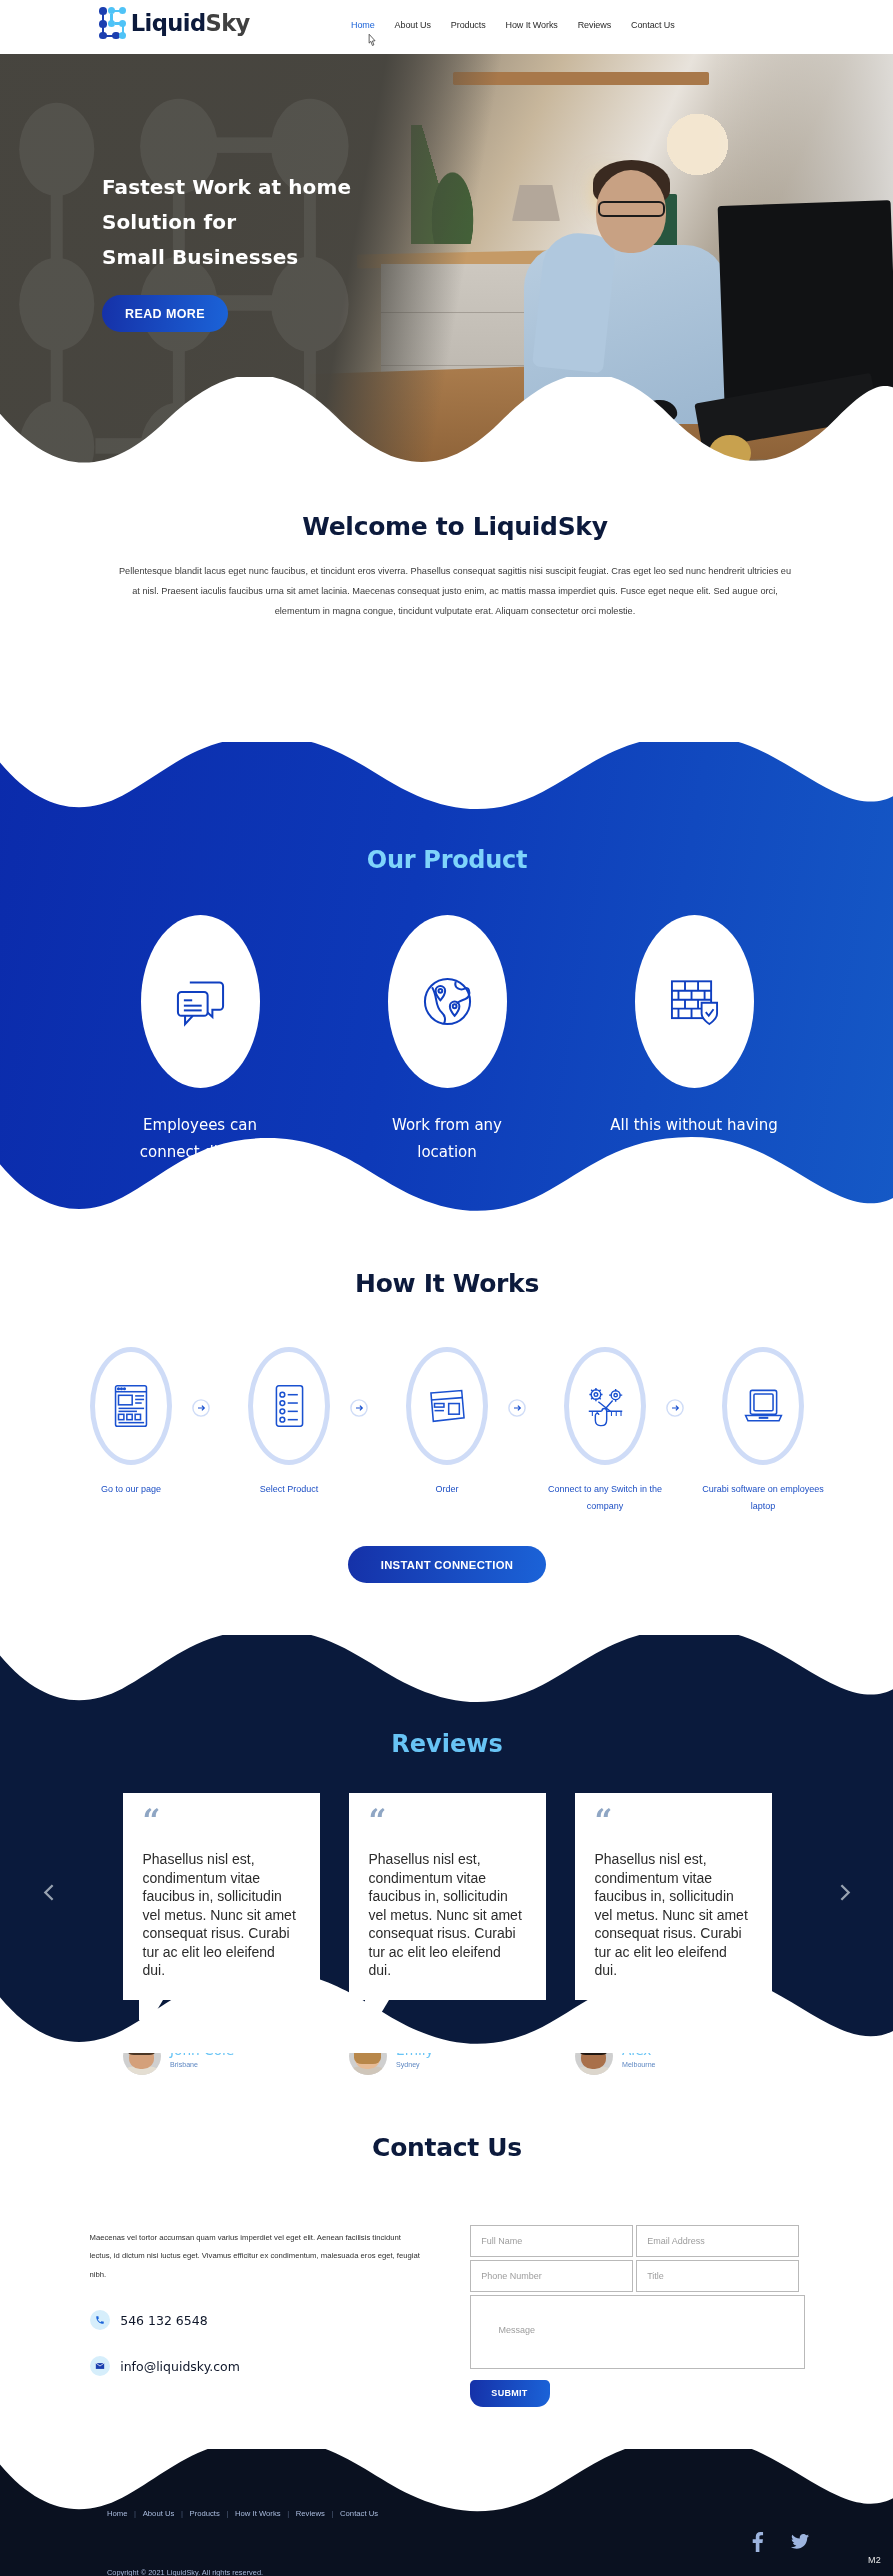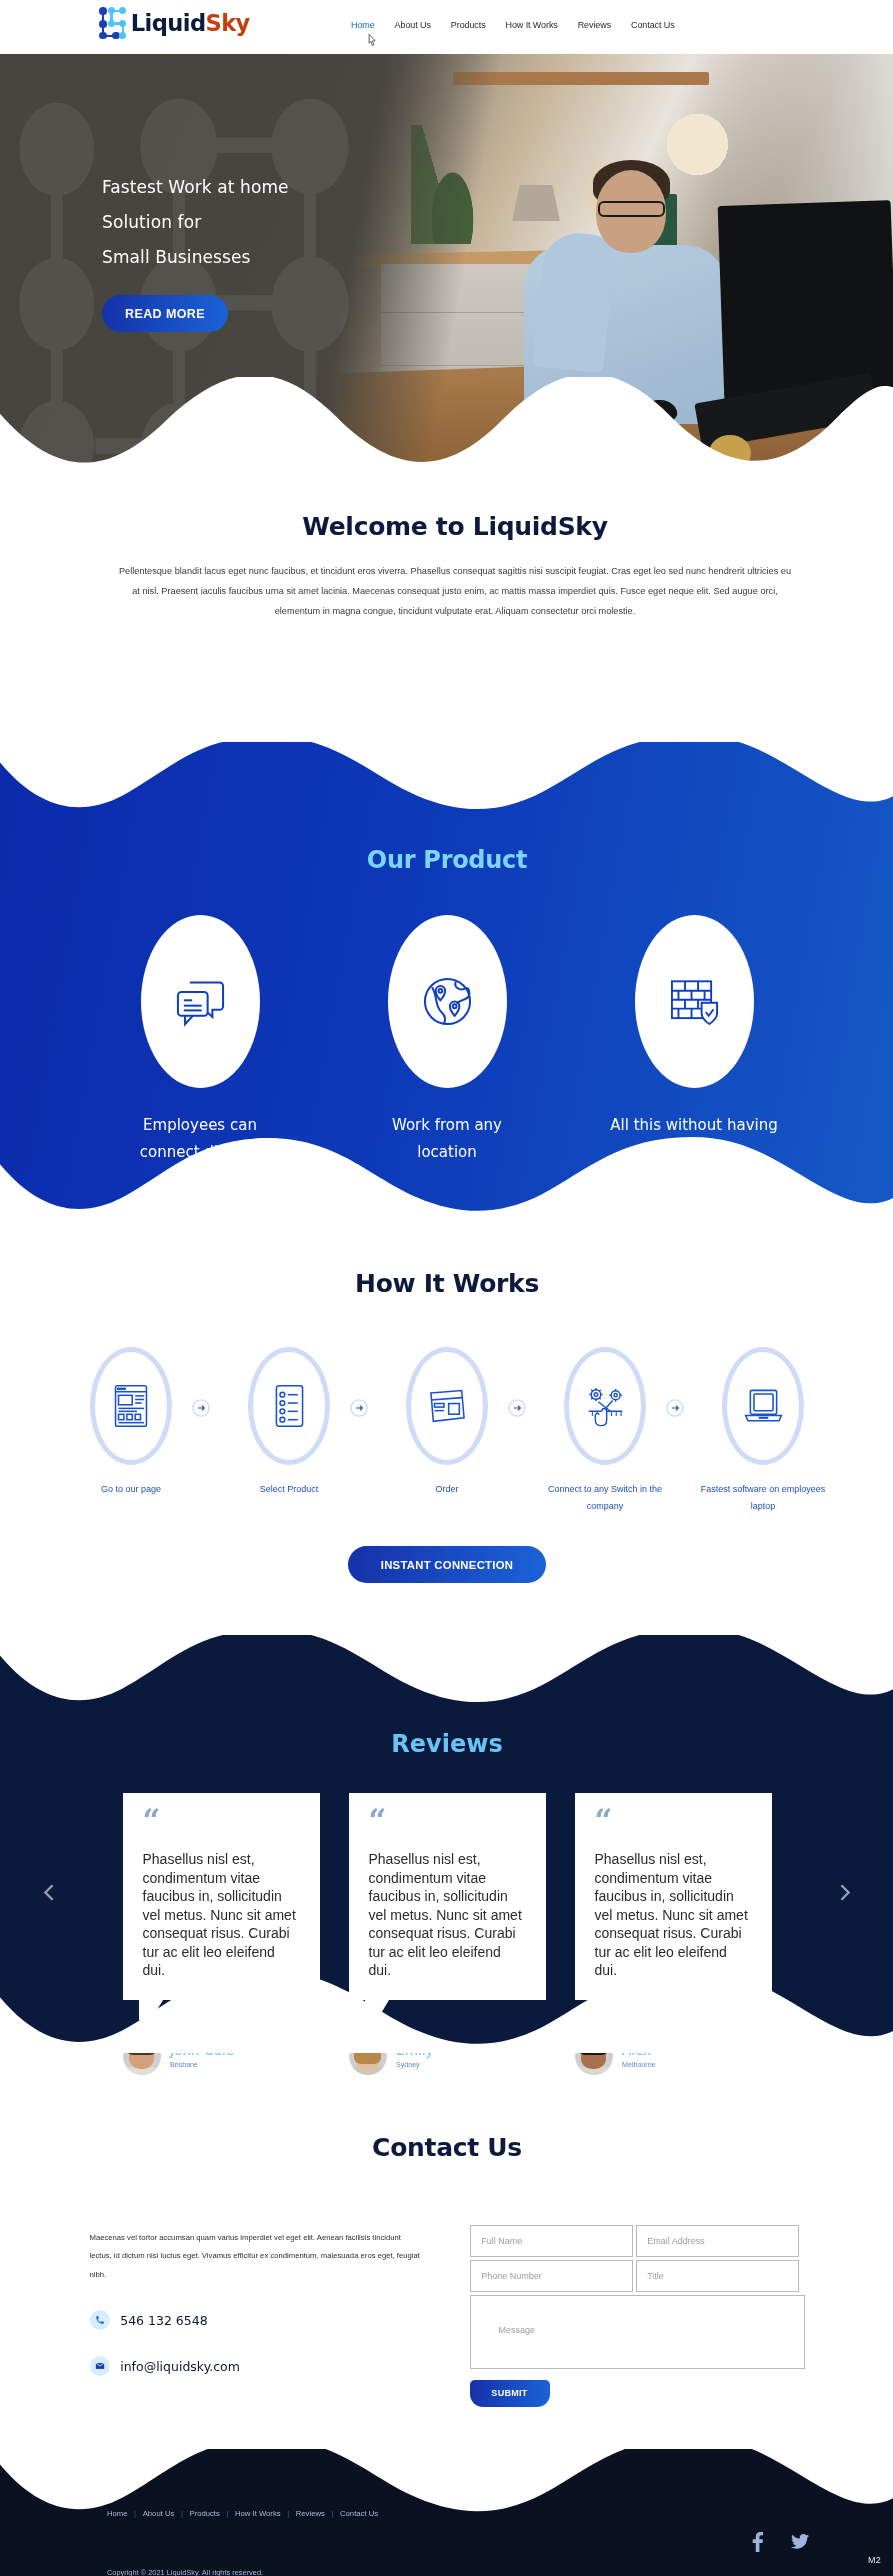--- a/index.html
+++ b/index.html
@@ -21,21 +21,21 @@
   }
   .brand{ position:absolute; left:99px; top:4.8px; display:flex; align-items:center; gap:4.8px; }
   .logo-mark{ width:27px; height:36px; position:relative; }
   .logo-mark .dot{ position:absolute; border-radius:50%; }
   .logo-mark .bar{ position:absolute; }
   .brand-name{
     font-family:"DejaVu Sans", sans-serif;
     font-size:22.6px; font-weight:bold; letter-spacing:-0.6px;
     color:#0c1a3c; line-height:36px;
   }
-  .brand-name .sky{ color:#c2410c; }
+  .brand-name .sky{ color:#404040; }
   .nav-links{ position:absolute; left:351px; top:20px; display:flex; gap:20px; align-items:center; }
   .nav-links a{
     font-size:9px; color:#2a2a2a; text-decoration:none; white-space:nowrap;
     font-family:"Liberation Sans", sans-serif; letter-spacing:-0.1px;
   }
   .nav-links a.active{ color:#1b63d8; }
   .cursor-ico{
     position:absolute; left:365px; top:33px; width:13px; height:16.7px; z-index:60;
   }
 
@@ -126,21 +126,21 @@
     background:#b0c8de; border-radius:36px 24px 7.1px 7.1px; transform:rotate(6deg);
   }
   .hero-overlay{
     position:absolute; inset:0;
     background:linear-gradient(100deg, rgba(70,68,62,.97) 0%, rgba(70,68,62,.97) 40%, rgba(70,68,62,.0) 52%);
   }
   .hero-nodes{ position:absolute; left:0; top:0; width:453px; height:411px; opacity:.065; }
   .hero-text{ position:absolute; left:102px; top:116px; width:310px; z-index:6; }
   .hero-text h1{
     font-family:"DejaVu Sans", sans-serif;
-    font-size:17px; line-height:35px; color:#fff; font-weight:400; letter-spacing:0.1px;
+    font-size:20px; line-height:35px; color:#fff; font-weight:700; letter-spacing:0.1px;
   }
   .btn-read{
     display:inline-flex; align-items:center; justify-content:center;
     margin-top:20px; width:126px; height:37px; border-radius:20px;
     background:linear-gradient(95deg,#1531a8,#1b63d8);
     color:#fff; font-size:12.5px; letter-spacing:0.4px; font-weight:bold;
     border:none; cursor:pointer; font-family:"Liberation Sans", sans-serif;
   }
   .wave-svg{ position:absolute; left:0; width:894px; display:block; }
 
@@ -559,21 +559,21 @@
 
     <div class="how-step">
       <div class="how-ring">
         <svg width="43" height="37" viewBox="0 0 72 62" fill="none" stroke="#1a51d0" stroke-width="2.6">
           <rect x="14" y="4" width="44" height="40" rx="3"></rect>
           <rect x="20" y="10" width="32" height="28" rx="2"></rect>
           <path d="M6,46 h60 l-4,9 h-52 Z"></path>
           <line x1="28" y1="50" x2="44" y2="50" stroke-width="3.4"></line>
         </svg>
       </div>
-      <p>Fastest software on employees laptop</p>
+      <p>Curabi software on employees laptop</p>
     </div>
   </div>
 
   <button class="btn-instant">INSTANT CONNECTION</button>
 </section>
 
 <section class="reviews">
   <svg class="wave-svg" style="top:-0.6px;height:95px;" viewBox="0 0 1500 160" preserveAspectRatio="none">
     <path d="M0,36 C70,120 140,126 205,92 C280,52 330,-8 450,-8 C565,-8 620,58 700,92 C775,124 840,122 910,86 C985,46 1040,-10 1160,-10 C1275,-10 1330,56 1410,90 C1450,107 1478,104 1500,92 L1500,0 L0,0 Z" fill="#ffffff"></path>
   </svg>

